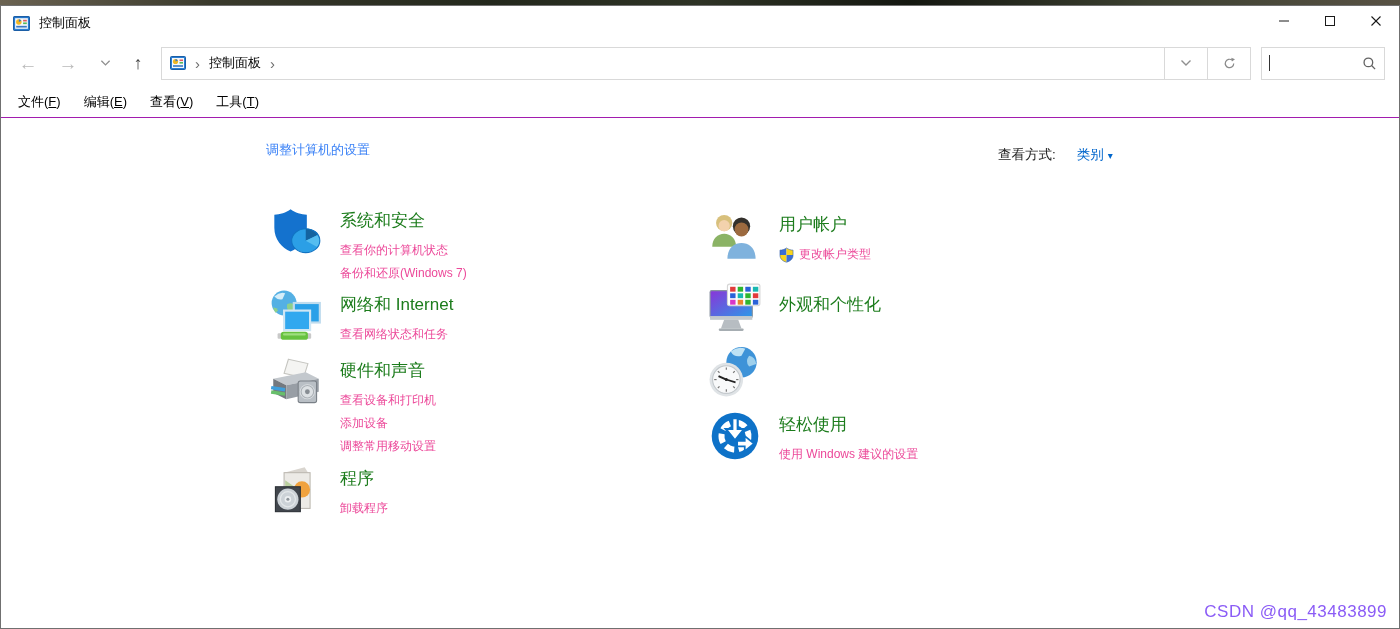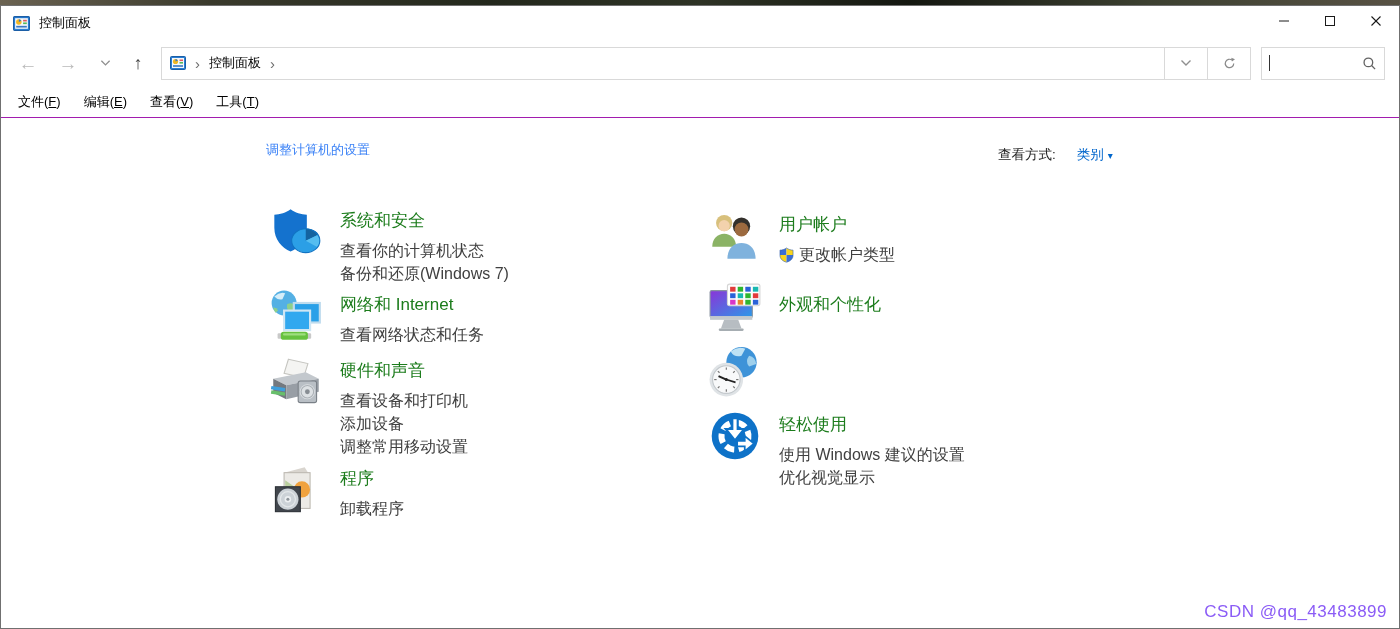--- a/index.html
+++ b/index.html
@@ -46,21 +46,21 @@
   .page-heading{position:absolute;left:265px;top:23px;font-size:13px;color:#3b82f6;}
   .view-by{position:absolute;left:997px;top:28px;font-size:13.5px;display:flex;align-items:center;gap:21px;}
   .view-by-label{color:#1d1d1d;}
   .view-by-value{color:#0066cc;display:flex;align-items:center;gap:4px;}
   .view-caret{font-size:10px;color:#0066cc;}
   .category{position:absolute;display:flex;gap:18px;width:460px;}
   .cat-icon{width:52px;height:52px;flex:none;}
   .cat-text{padding-top:3px;}
   .cat-text.pad-title{padding-top:10px;}
   .cat-title{display:inline-block;font-size:17px;color:#1c7c1c;text-decoration:none;margin-bottom:7px;cursor:pointer;}
-  .task-link{display:flex;align-items:center;font-size:16px;line-height:23px;color:#404040;text-decoration:none;cursor:pointer;}
+  .task-link{display:flex;align-items:center;font-size:12px;line-height:23px;color:#ec4899;text-decoration:none;cursor:pointer;}
   .uac{width:15px;height:16px;margin-right:5px;flex:none;}
   .watermark{position:absolute;right:12px;bottom:6px;font-size:17px;color:#8b5cf6;letter-spacing:.5px;}
   .col-left{left:269px;}
   .col-right{left:708px;}
 </style>
 </head>
 <body>
 
 <svg width="0" height="0" style="position:absolute" aria-hidden="true">
   <defs>
@@ -372,19 +372,18 @@
         </svg>
     </div>
 
     <div class="category col-right" style="top:292px">
       <svg class="cat-icon">
           <use href="#icon-ease"></use>
         </svg>
       <div class="cat-text">
         <a class="cat-title">轻松使用</a>
         <a class="task-link">使用 Windows 建议的设置</a>
-        <a class="task-link">优化视觉显示</a>
       </div>
     </div>
 
     <div class="watermark">CSDN @qq_43483899</div>
   </div>
 </div>
 
 </body></html>

